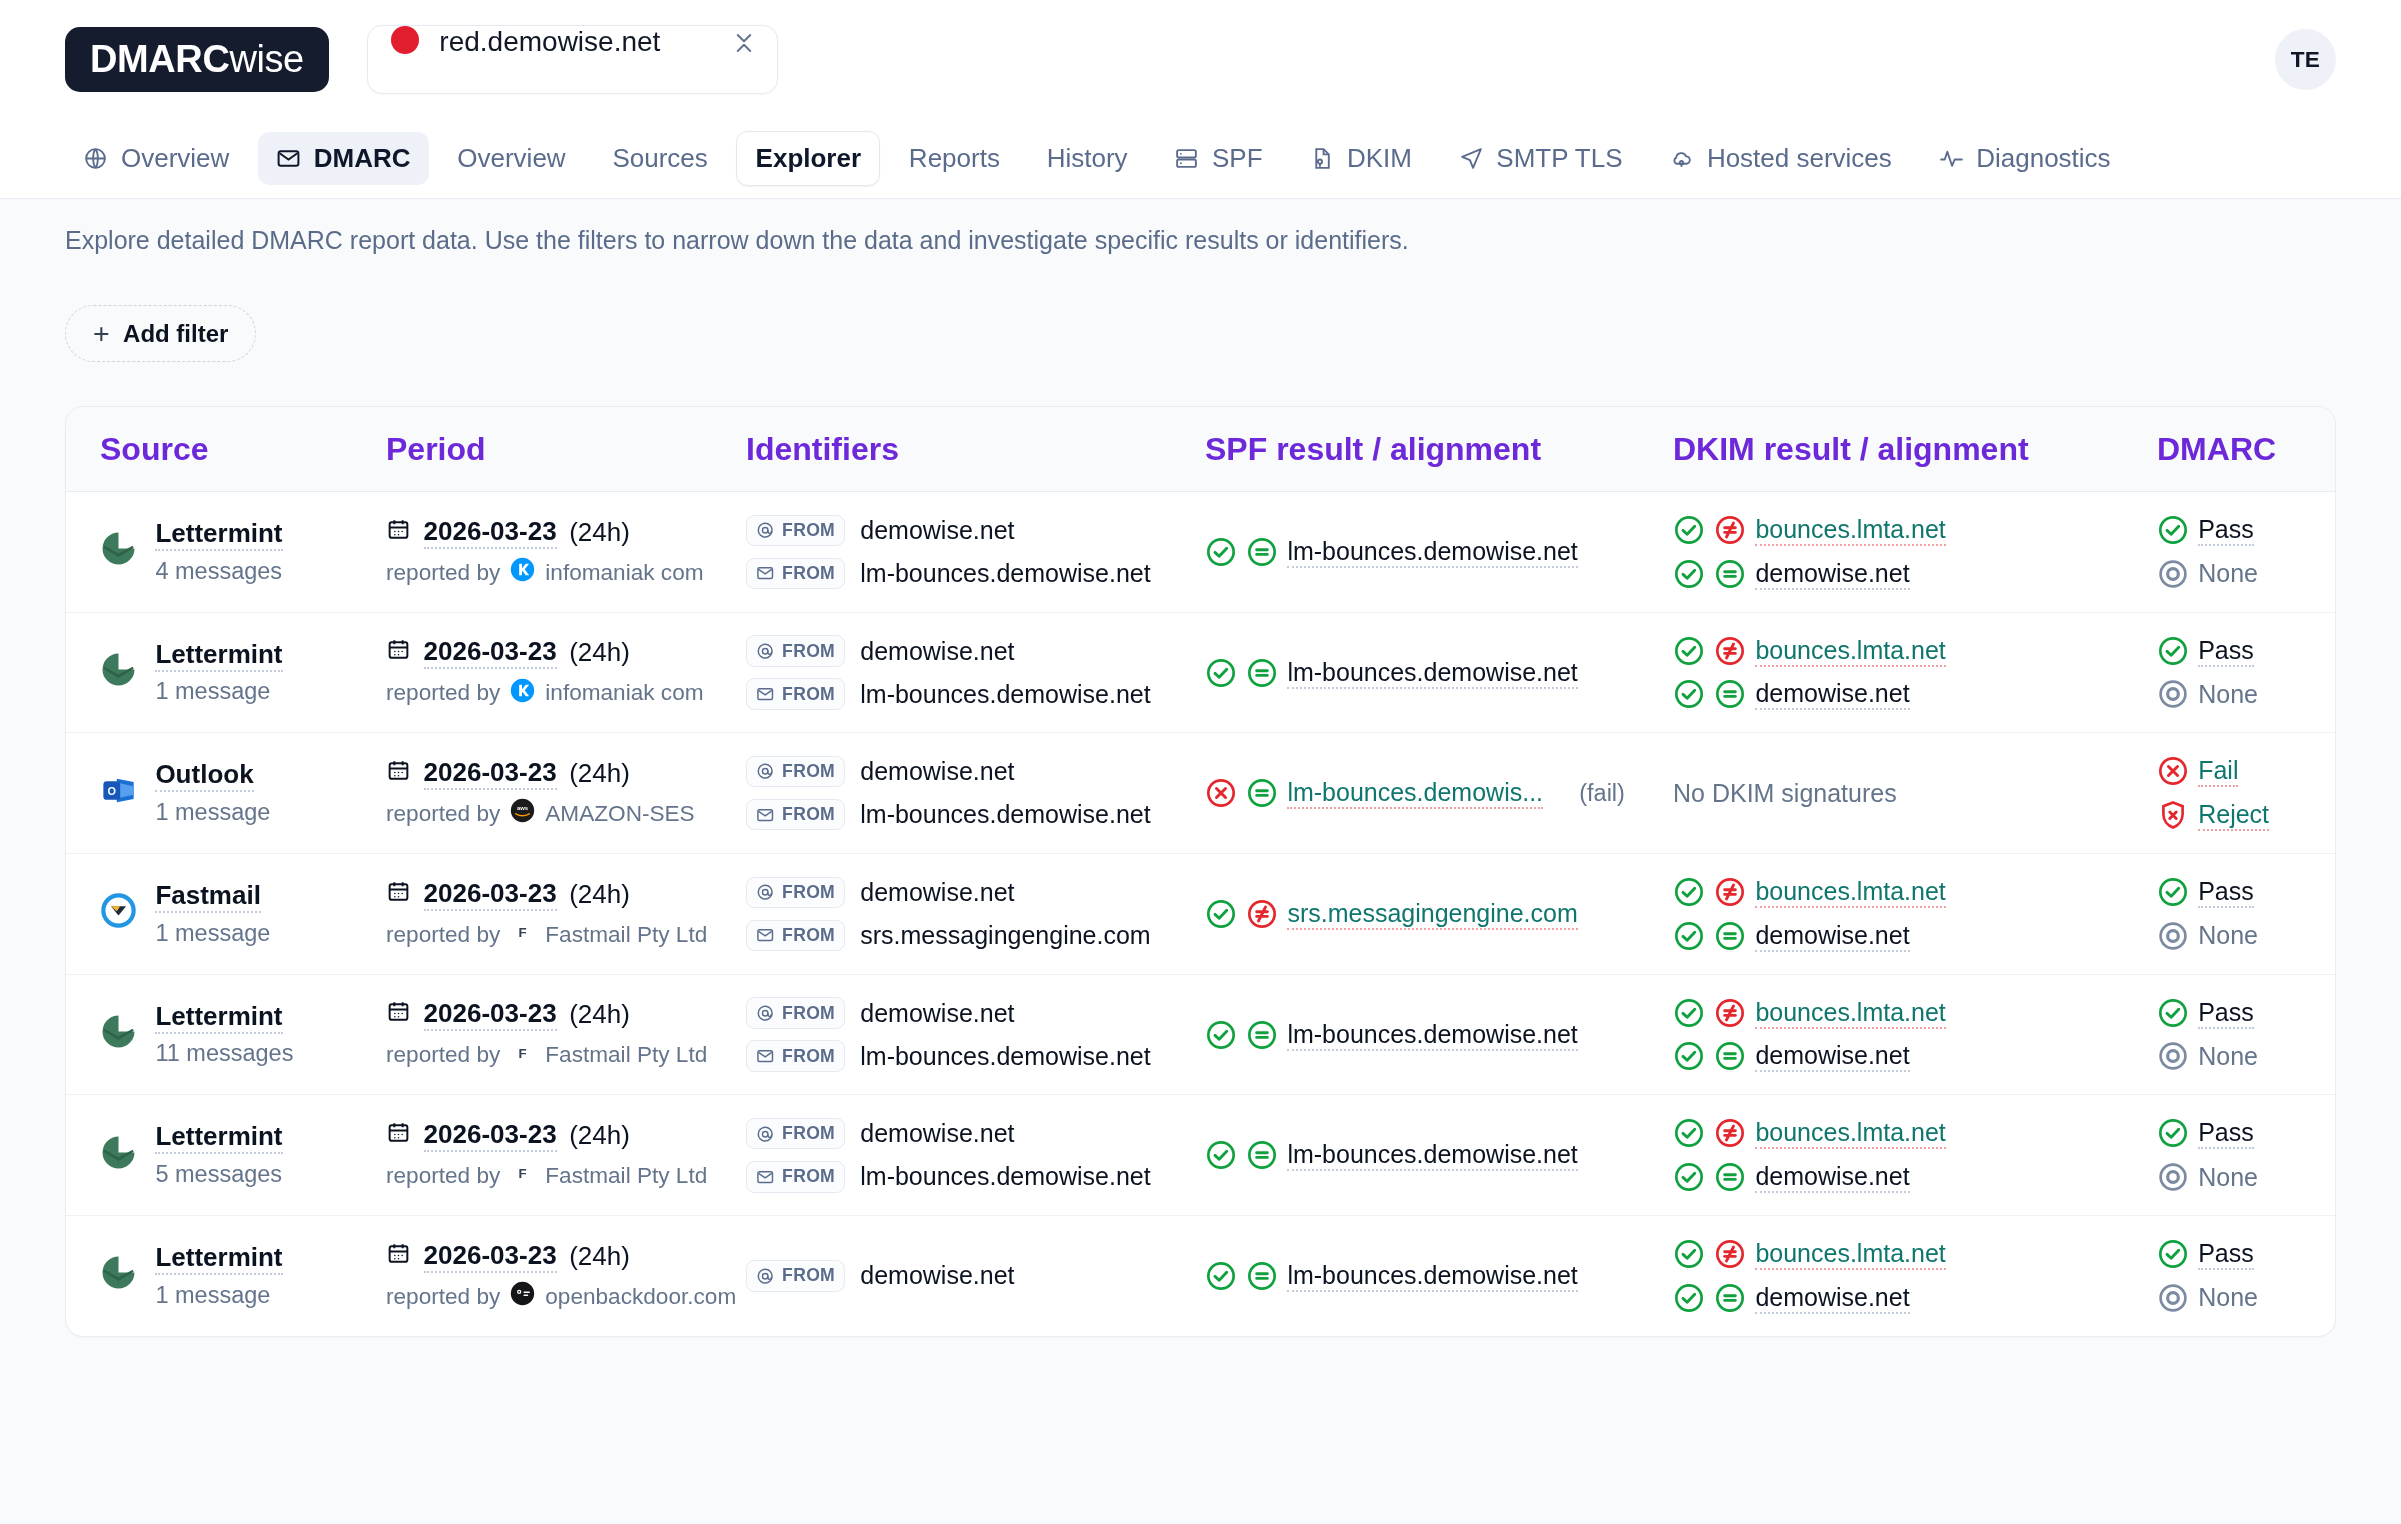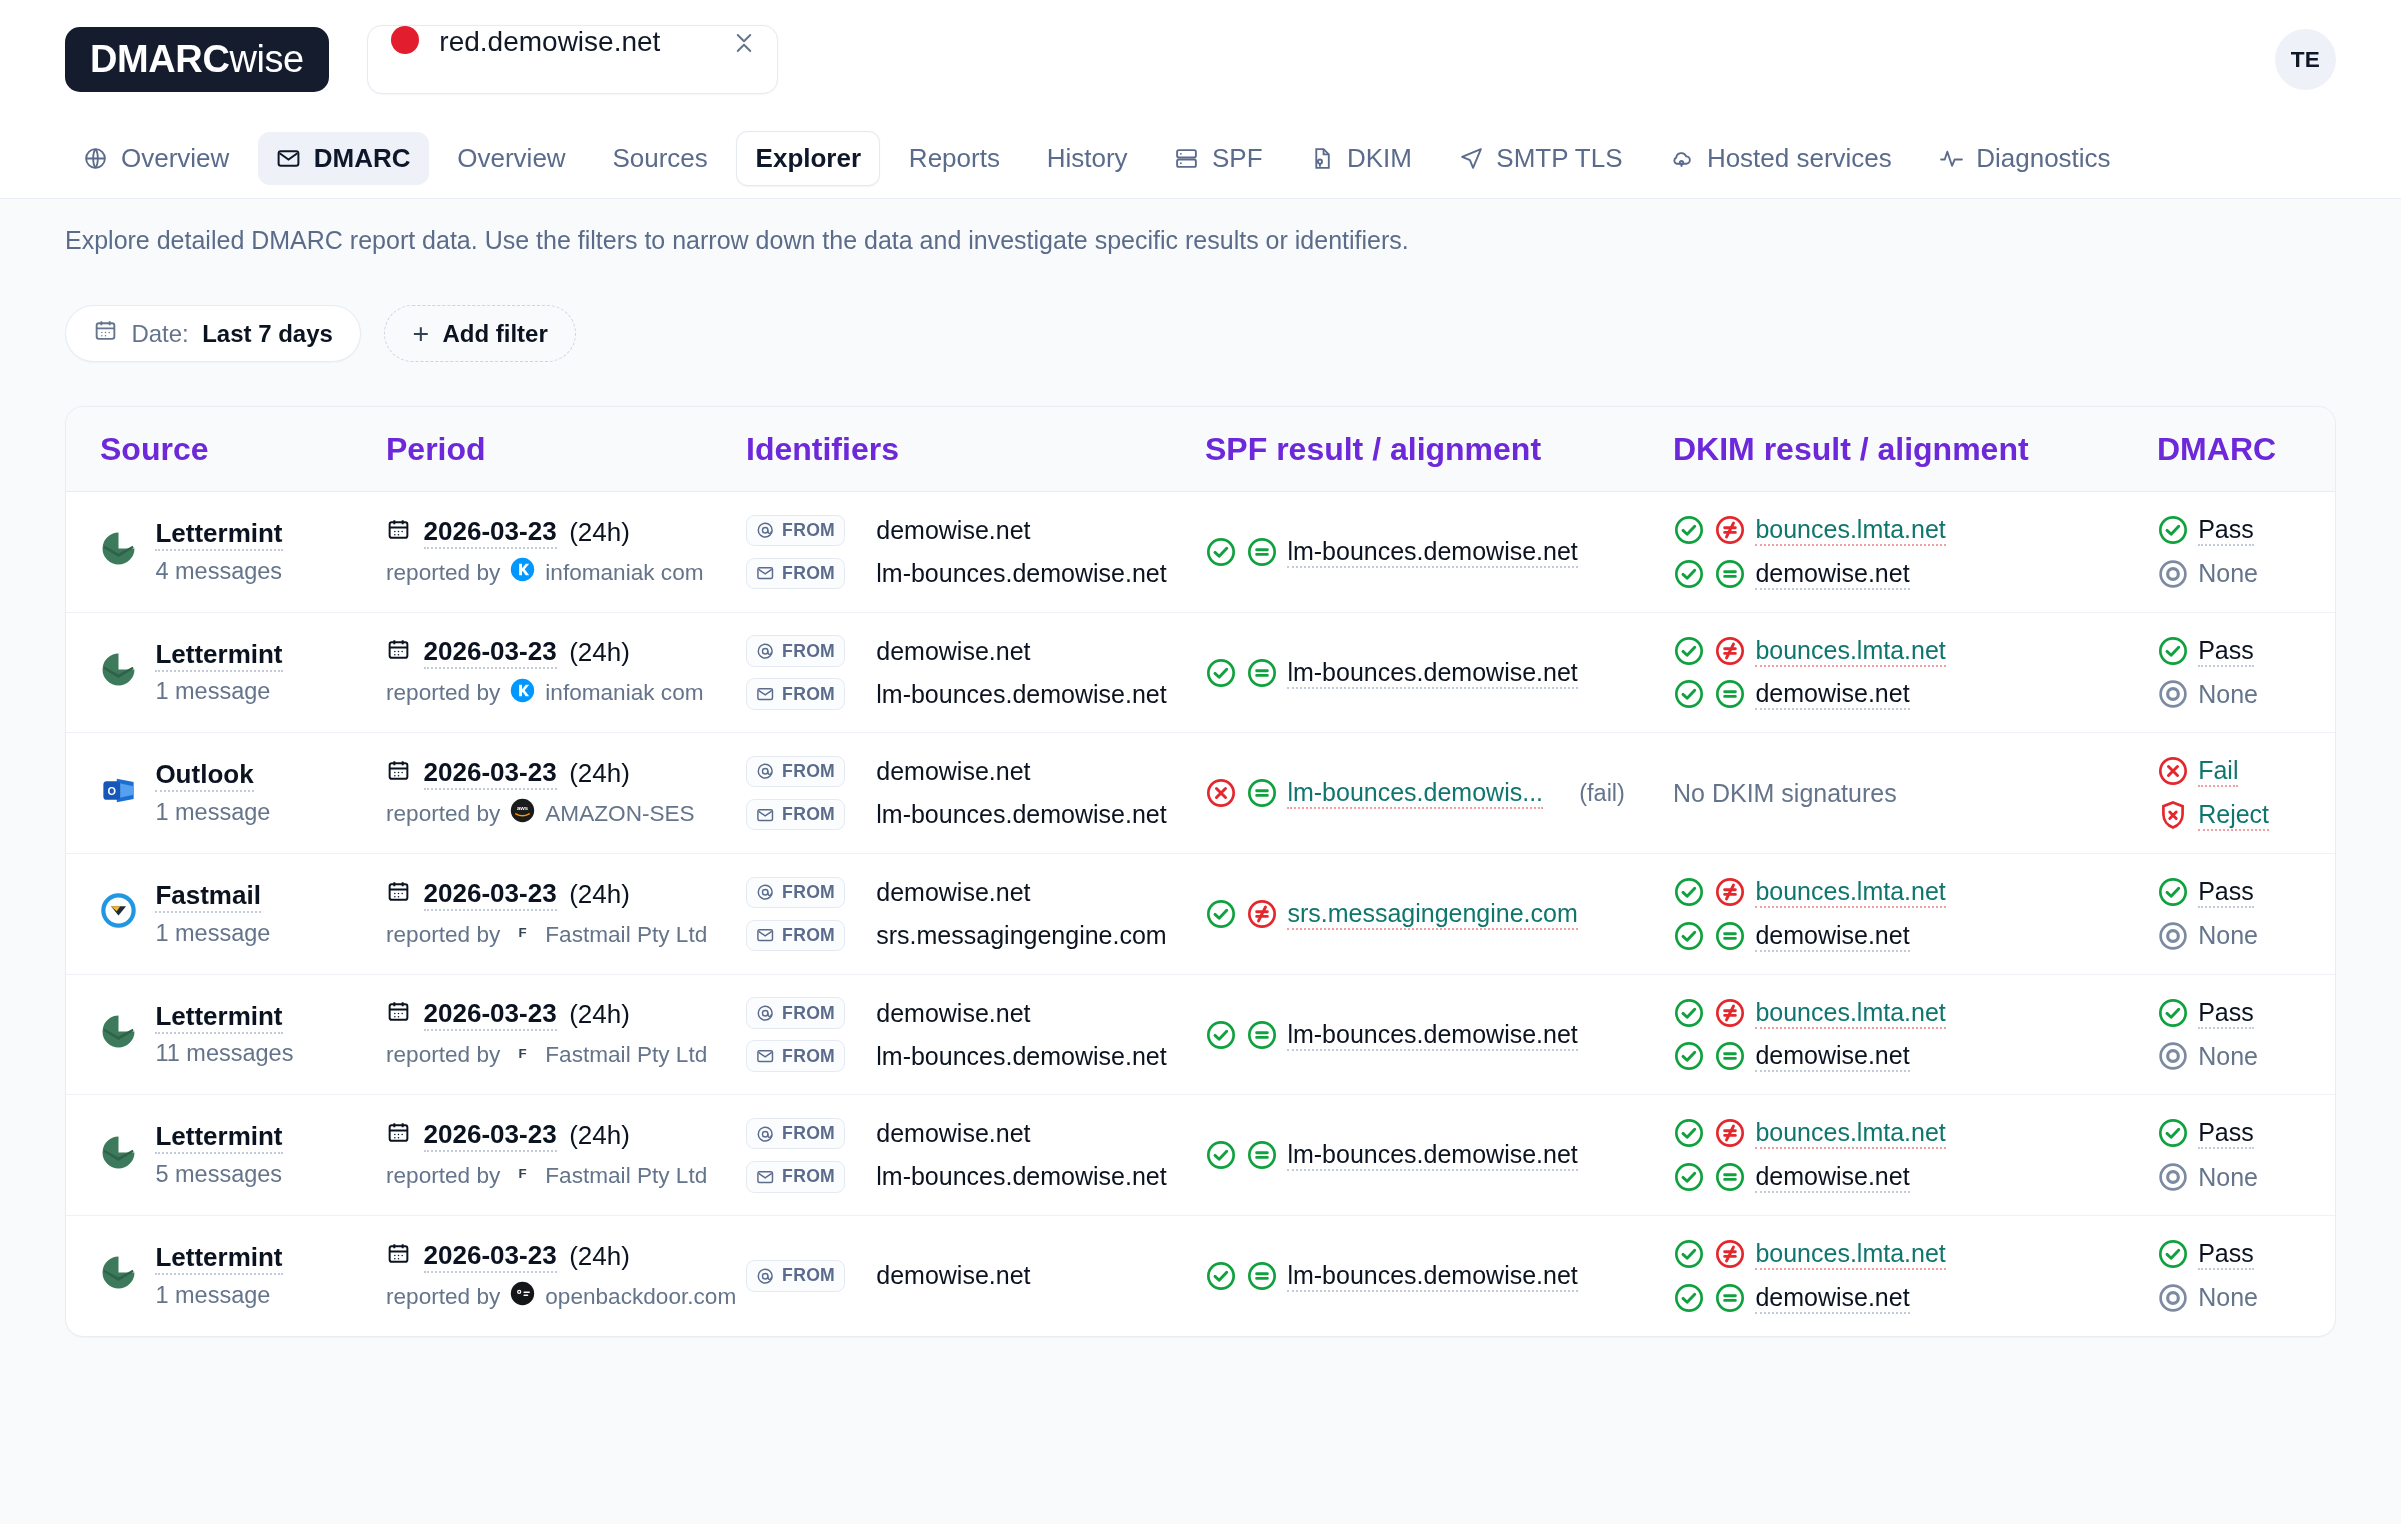--- a/index.html
+++ b/index.html
@@ -196,21 +196,21 @@
   .per-top { display: flex; align-items: center; gap: 12.6px; }
   .per-date {
     font-size: 26px; font-weight: 700; color: #0b1220;
     border-bottom: 2.5px dotted #c2cbd9;
   }
   .per-24 { font-size: 26px; color: #0b1220; font-weight: 400; }
   .per-sub { display: flex; align-items: center; gap: 10px; margin-top: 8.4px; font-size: 22.6px; color: #64748b; }
   .rep-logo { width: 25px; height: 25px; flex: 0 0 auto; display: inline-block; }
 
   
-  .ident-row { display: flex; align-items: center; gap: 31px; }
+  .ident-row { display: flex; align-items: center; gap: 15px; }
   .ident-row + .ident-row { margin-top: 11.7px; }
   .badge {
     display: inline-flex; align-items: center; gap: 7.5px;
     border: 1.7px solid #e4e9f2; border-radius: 8.4px;
     padding: 4.2px 9.2px; background: #fbfcfe;
     font-size: 17.6px; font-weight: 700; color: #5a6b8c; letter-spacing: 0.3px;
   }
   .badge svg { display: block; }
   .ident-val { font-size: 25px; color: #0b1220; }
 
@@ -339,35 +339,20 @@
     <span>Diagnostics</span>
   </div>
 </div>
 
 <div class="page">
 
 
   <div class="page-sub">Explore detailed DMARC report data. Use the filters to narrow down the data and investigate specific results or identifiers.</div>
 
   <div class="filters">
-    <div class="chip">
-      <span>
-        <svg width="25" height="25" viewBox="0 0 24 24" fill="none" stroke="#64748b" stroke-width="1.8">
-          <rect x="3.5" y="5" width="17" height="15" rx="2.2"></rect>
-            <path d="M8 3v4M16 3v4M3.5 10h17"></path>
-          <circle cx="8.5" cy="14" r="0.7" fill="#64748b" stroke="none"></circle>
-            <circle cx="12" cy="14" r="0.7" fill="#64748b" stroke="none"></circle>
-          <circle cx="15.5" cy="14" r="0.7" fill="#64748b" stroke="none"></circle>
-          <circle cx="8.5" cy="17" r="0.7" fill="#64748b" stroke="none"></circle>
-            <circle cx="12" cy="17" r="0.7" fill="#64748b" stroke="none"></circle>
-        </svg>
-      </span>
-      <span class="lbl">Date:</span>
-      <span class="val">Last 7 days</span>
-    </div>
     <div class="chip dashed">
       <span class="plus">+</span>
       <span>Add filter</span>
     </div>
   </div>
 
   <div class="table-card">
     <table>
       <colgroup>
         <col class="c-source">

